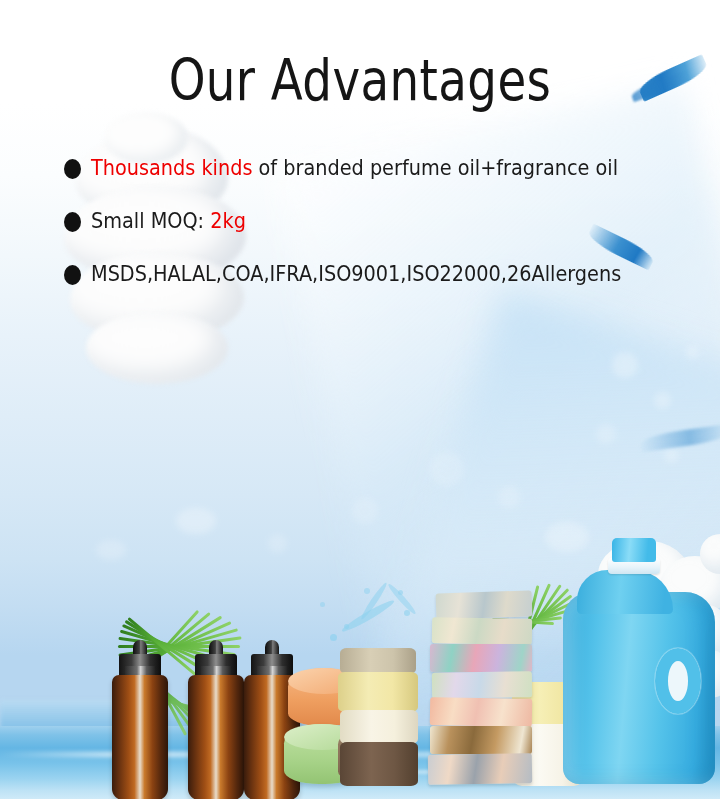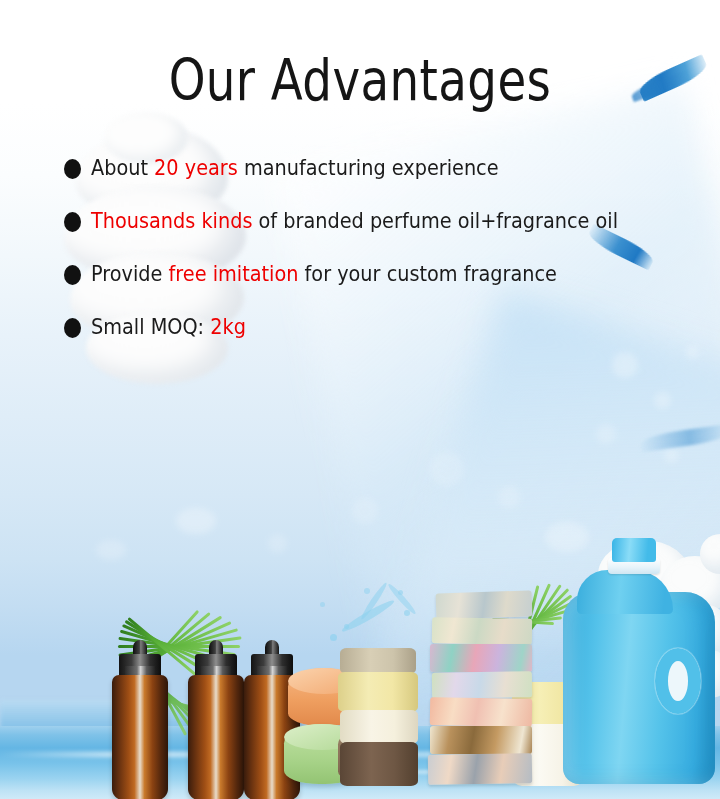--- a/index.html
+++ b/index.html
@@ -262,41 +262,37 @@
     <div class="foam-swirl" style="left:64px;top:186px;width:182px;height:96px;border-radius:50% 50% 46% 54%/56% 52% 48% 44%;box-shadow:inset -16px -12px 26px rgba(196,206,216,.55);"></div>
     <div class="foam-swirl" style="left:70px;top:252px;width:174px;height:90px;border-radius:48% 52% 50% 50%/54% 50% 50% 46%;box-shadow:inset -16px -12px 26px rgba(198,208,218,.5);"></div>
     <div class="foam-swirl" style="left:86px;top:312px;width:142px;height:72px;border-radius:50%;box-shadow:inset -12px -10px 22px rgba(200,210,220,.5);"></div>
     <div class="foam-swirl" style="left:104px;top:112px;width:84px;height:52px;border-radius:50%;box-shadow:inset -8px -6px 14px rgba(205,214,223,.4);"></div>
   </div>
 
   <div class="title">Our Advantages</div>
 
   <div class="list">
 
-    <div class="row">
-      <div class="dot"></div>
-      <div class="txt"><span>About </span><span class="hl">20 years</span><span> manufacturing experience</span></div>
-    </div>
 
     <div class="row">
       <div class="dot"></div>
       <div class="txt"><span class="hl">Thousands kinds</span><span> of branded perfume oil+fragrance oil</span></div>
     </div>
 
-    <div class="row">
-      <div class="dot"></div>
-      <div class="txt"><span>Provide </span><span class="hl">free imitation</span><span> for your custom fragrance</span></div>
-    </div>
 
     <div class="row">
       <div class="dot"></div>
       <div class="txt"><span>Small MOQ: </span><span class="hl">2kg</span></div>
     </div>
 
 
+    <div class="row">
+      <div class="dot"></div>
+      <div class="txt"><span>MSDS,HALAL,COA,IFRA,ISO9001,ISO22000,26Allergens</span></div>
+    </div>
 
 
 
   </div>
 
   <div class="water-far"></div>
   <div class="water"></div>
   <div class="water-shine"></div>
   <div class="water-shine2"></div>
 

